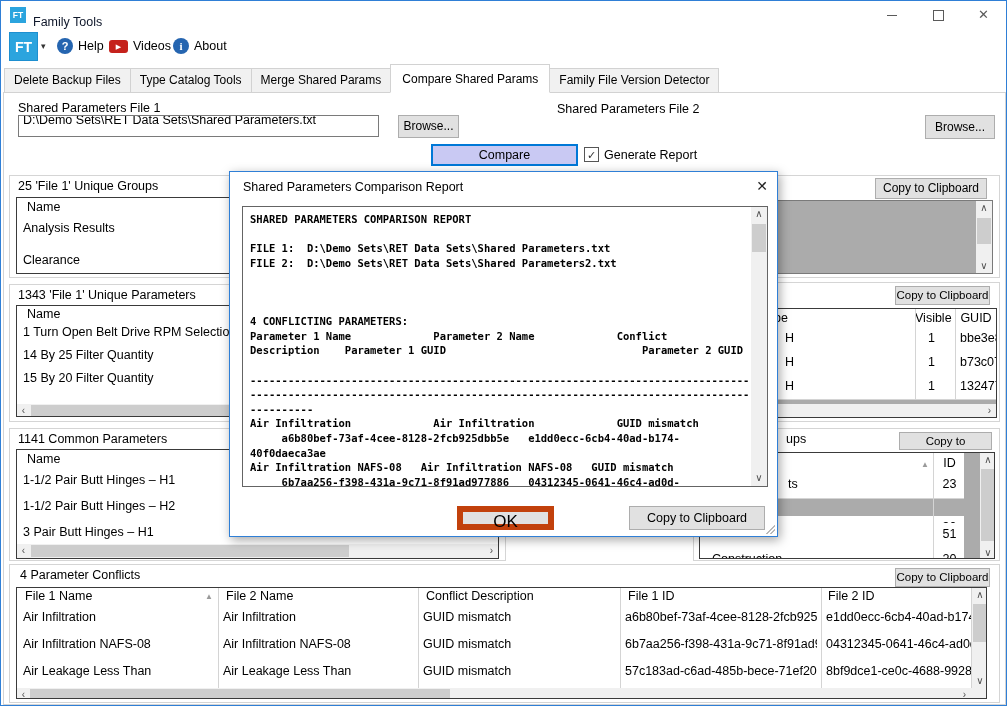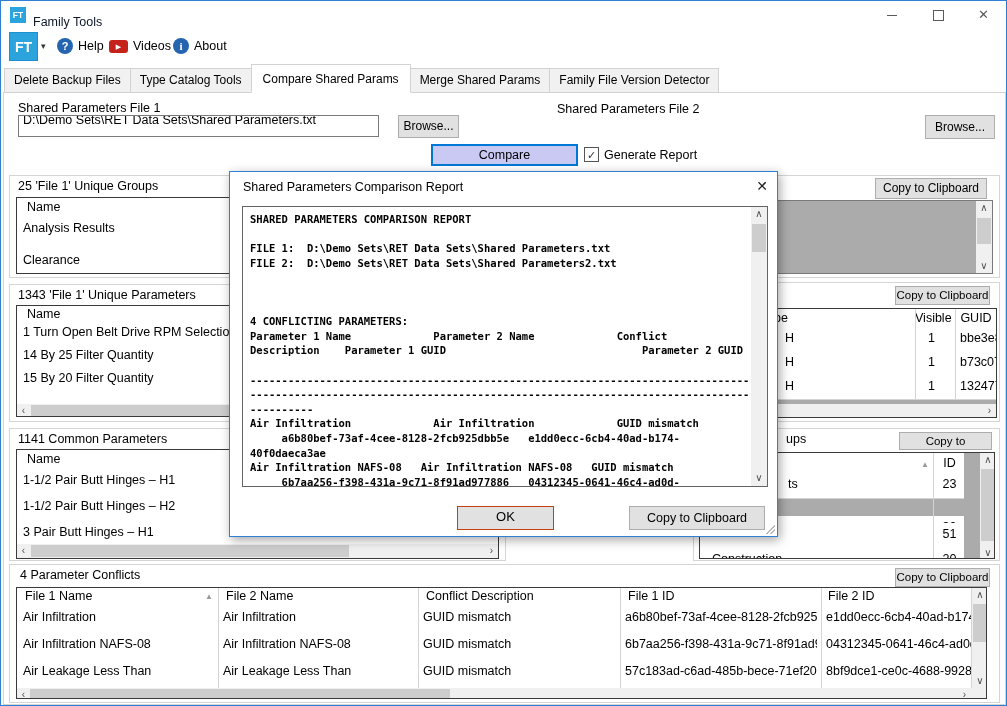--- a/index.html
+++ b/index.html
@@ -58,22 +58,22 @@
       <span style="position:absolute;left:0;top:1px;width:16px;height:16px;border-radius:50%;background:#2565b0;color:#fff;font-size:11px;font-weight:bold;text-align:center;line-height:16px;font-family:'Liberation Serif',serif;">i</span>
       <span class="cap" style="position:absolute;left:21px;top:2px;">About</span>
     </div>
   </div>
 
   <div class="abs" style="left:2px;top:91px;width:1001px;height:611px;border:1px solid #d4d4d4;background:#fff;"></div>
 
   <div class="abs" style="left:3px;top:66px;height:26px;display:flex;align-items:flex-end;z-index:4;">
     <div class="tab">Delete Backup Files</div>
     <div class="tab">Type Catalog Tools</div>
+    <div class="tab">Merge Shared Params</div>
     <div class="tab active">Compare Shared Params</div>
-    <div class="tab">Merge Shared Params</div>
     <div class="tab">Family File Version Detector</div>
   </div>
 
   <div class="abs cap" style="left:17px;top:100px;">Shared Parameters File 1</div>
   <input class="input" style="left: 17px; top: 114px; width: 361px; height: 22px;" value="D:\Demo Sets\RET Data Sets\Shared Parameters.txt">
   <div class="btn" style="left:397px;top:114px;width:61px;height:23px;line-height:21px;">Browse...</div>
 
   <div class="abs cap" style="left:556px;top:101px;">Shared Parameters File 2</div>
   <div class="btn" style="left:924px;top:114px;width:70px;height:24px;line-height:22px;">Browse...</div>
 
@@ -300,18 +300,18 @@
      a6b80bef-73af-4cee-8128-2fcb925dbb5e   e1dd0ecc-6cb4-40ad-b174-
 40f0daeca3ae
 Air Infiltration NAFS-08   Air Infiltration NAFS-08   GUID mismatch
      6b7aa256-f398-431a-9c71-8f91ad977886   04312345-0641-46c4-ad0d-</pre>
       <div class="sb" style="right:0;top:0;width:16px;height:279px;">
         <span class="sba" style="left:0;top:0;width:16px;height:15px;">∧</span>
         <div class="sbt" style="left:1px;top:17px;width:14px;height:28px;"></div>
         <span class="sba" style="left:0;top:264px;width:16px;height:15px;">∨</span>
       </div>
     </div>
-    <div class="btn" style="left:227px;top:334px;width:97px;height:24px;border:1px solid #c2410c;line-height:20px;font-size:13px;">OK</div>
+    <div class="btn" style="left:227px;top:334px;width:97px;height:24px;border:6px solid #c2410c;line-height:20px;font-size:17px;">OK</div>
     <div class="btn" style="left:399px;top:334px;width:136px;height:24px;line-height:22px;font-size:12.5px;">Copy to Clipboard</div>
     <div class="abs" style="right:2px;bottom:2px;width:10px;height:10px;background:linear-gradient(135deg,transparent 55%,#b9b9b9 55%,#b9b9b9 63%,transparent 63%,transparent 74%,#b9b9b9 74%,#b9b9b9 82%,transparent 82%);"></div>
   </div>
 
 </div>
 
 </body></html>

